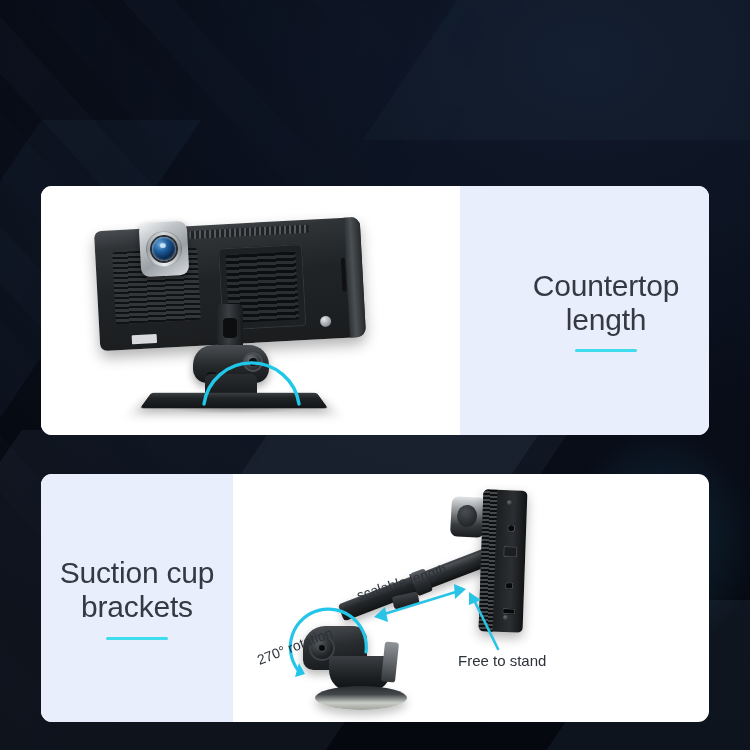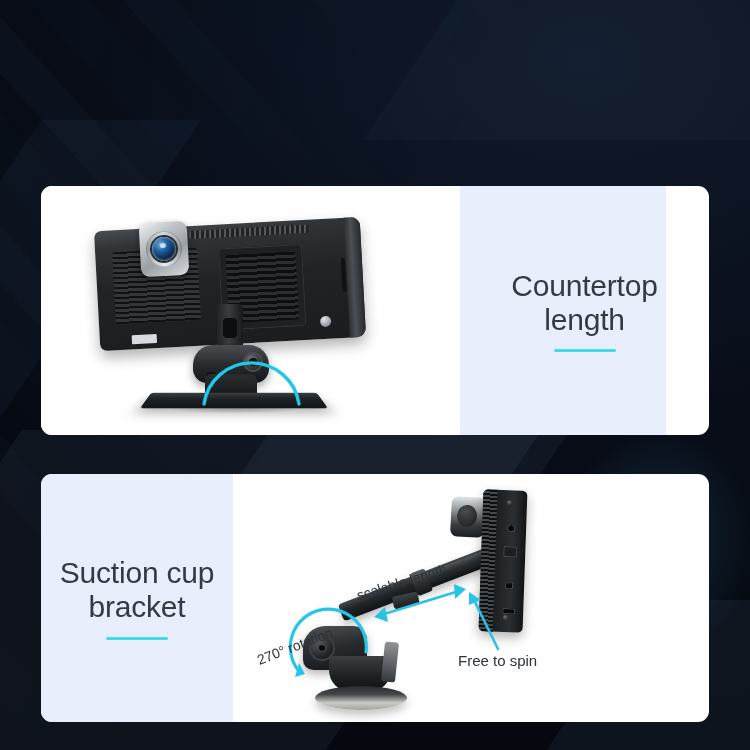--- a/index.html
+++ b/index.html
@@ -86,21 +86,21 @@
 
   .photo-pane{ position:relative; background:#fff; height:100%; }
   .label-pane{
     position:relative;
     background:#e9eefc;
     height:100%;
     display:flex; flex-direction:column;
     align-items:center; justify-content:center;
   }
   #card-top .photo-pane { width:419px; }
-  #card-top .label-pane { width:206px;padding-left:43px; }
+  #card-top .label-pane { width:249px;padding-left:43px; }
   #card-bottom .label-pane{ width:192px; }
   #card-bottom .photo-pane{ width:432px; }
 
   .pane-title{
     font-size:30px; line-height:1.12; font-weight:400;
     color:#333a42; text-align:center; letter-spacing:-.2px;
   }
   .pane-rule{
     width:62px; height:3px; background:#3fdcee;
     margin-top:13px; border-radius:2px;
@@ -415,21 +415,21 @@
       </div>
       <div class="pane-rule"></div>
     </div>
   </div>
 
   <div class="card" id="card-bottom">
 
     <div class="label-pane">
       <div class="pane-title">
         <span>Suction cup</span><br>
-        <span>bracket</span>
+        <span>brackets</span>
       </div>
       <div class="pane-rule"></div>
     </div>
 
     <div class="photo-pane">
       <div class="prod2">
 
         <div class="arm">
           <div class="arm-inner"></div>
           <div class="arm-collar"></div>
@@ -471,18 +471,18 @@
           </g>
 
           <g>
             <line x1="265" y1="175" x2="241" y2="126" stroke="#29c3e6" stroke-width="2.6" stroke-linecap="round"></line>
             <path d="M 236 118 L 248 126 L 236 131 Z" fill="#29c3e6"></path>
           </g>
         </svg>
 
         <div class="anno" id="anno-rotation">270° rotation</div>
         <div class="anno" id="anno-scalable">scalable length</div>
-        <div class="anno" id="anno-spin">Free to spin</div>
+        <div class="anno" id="anno-spin">Free to stand</div>
       </div>
     </div>
   </div>
 
 </div>
 
 </body></html>

